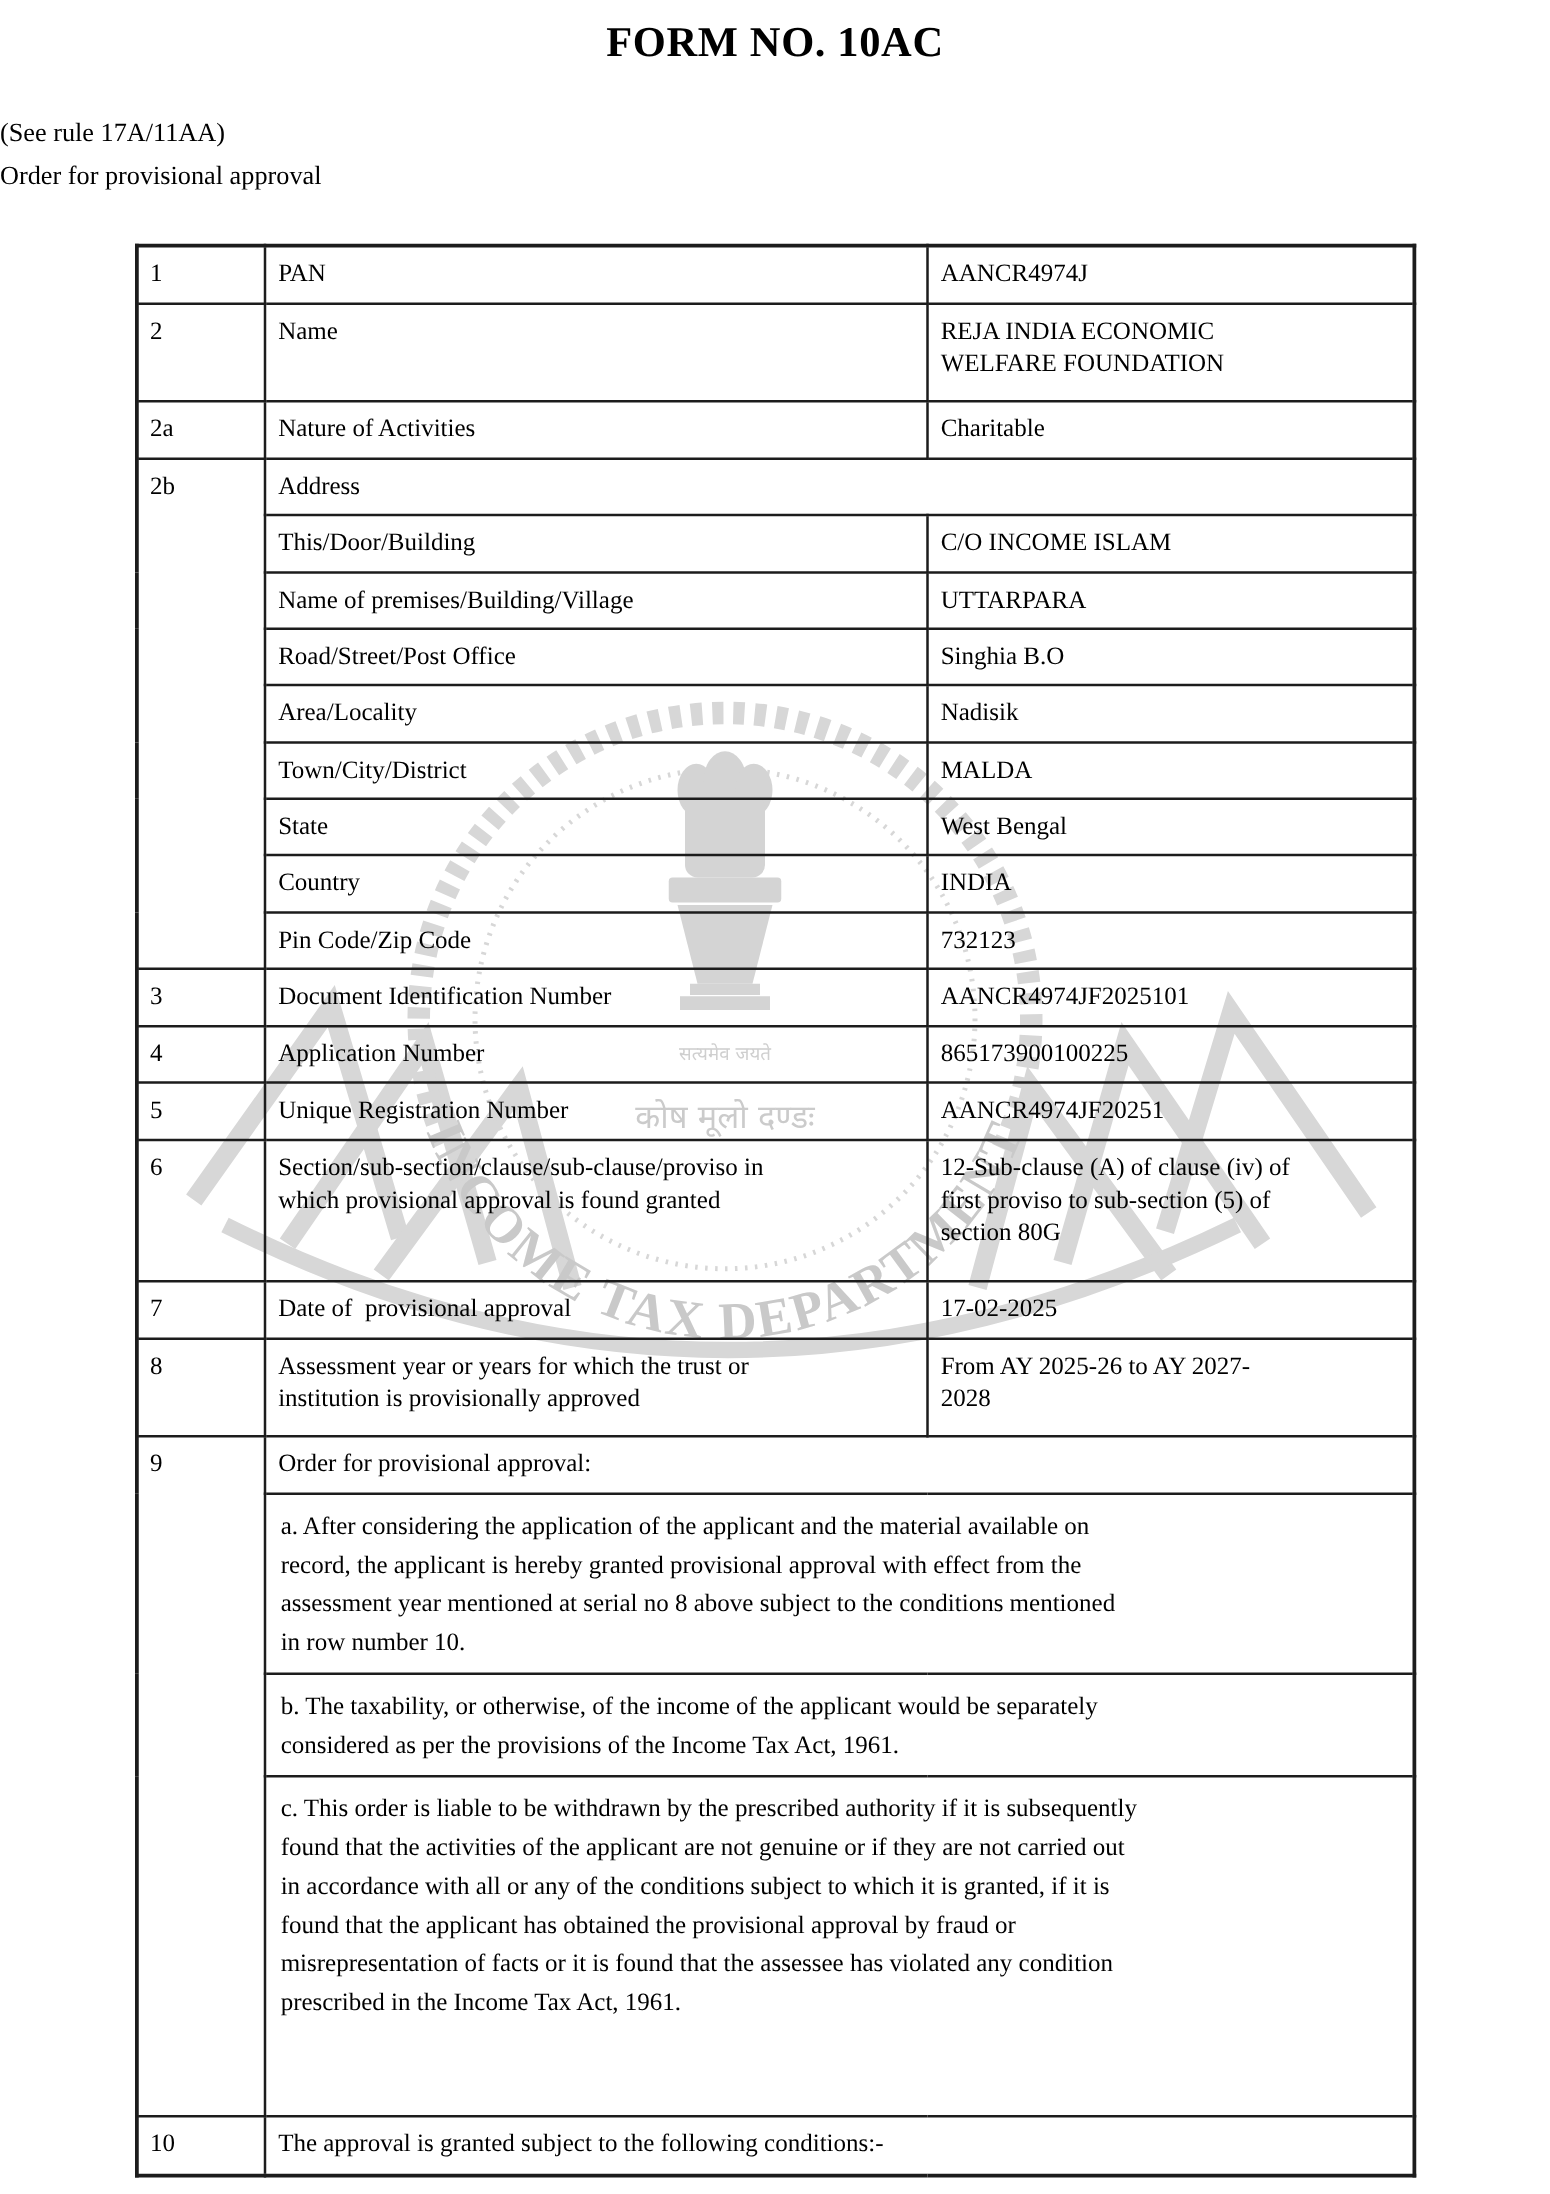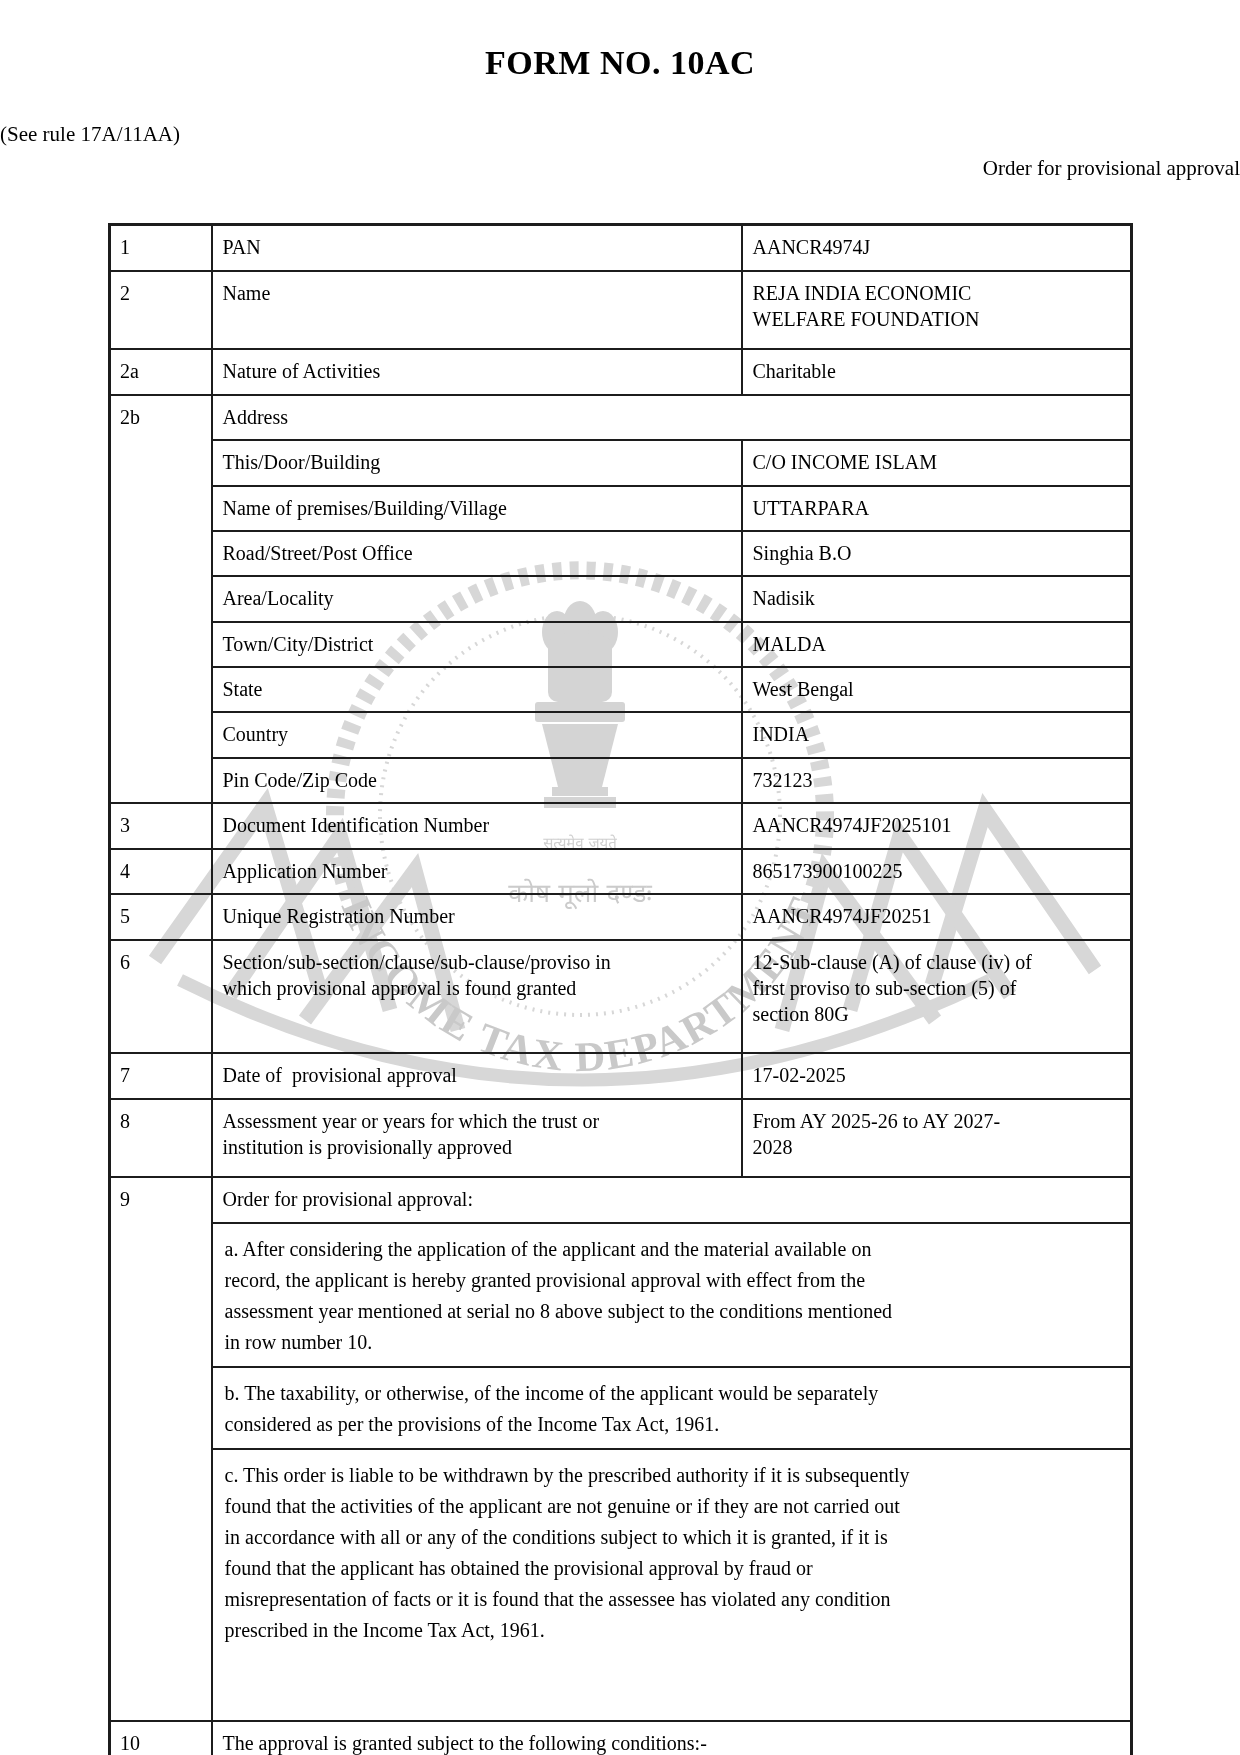--- a/index.html
+++ b/index.html
@@ -6,27 +6,27 @@
   html,body { margin:0; padding:0; }
   body {
     width:1240px; height:1755px;
     background:#ffffff;
     position:relative;
     overflow:hidden;
     font-family:"Liberation Serif", serif;
     color:#000;
   }
   .doc-title {
-    margin:0; padding-top:44px;
+    margin:0; padding-top:16px;
     text-align:center;
     font-size:34px; font-weight:bold; letter-spacing:0.5px;
     font-family:"Liberation Serif", serif;
   }
   .sub-line-1 { margin:40px 0 0 0; text-align:left; font-size:21px; }
-  .sub-line-2 { margin:9px 0 0 0;  text-align:right; font-size:21px; }
+  .sub-line-2 { margin:9px 0 0 0;  text-align:left; font-size:21px; }
 
   .tbl-wrap { position:relative; z-index:1; margin:42px 0 0 108px; width:1024px; }
   table.form-table {
     border-collapse:collapse; table-layout:fixed;
     width:1022px; background:transparent;
     border:3px solid #1c1c1c;
   }
   col.c1{width:102px} col.c2{width:530px} col.c3{width:390px}
   td {
     border:2px solid #1c1c1c;

